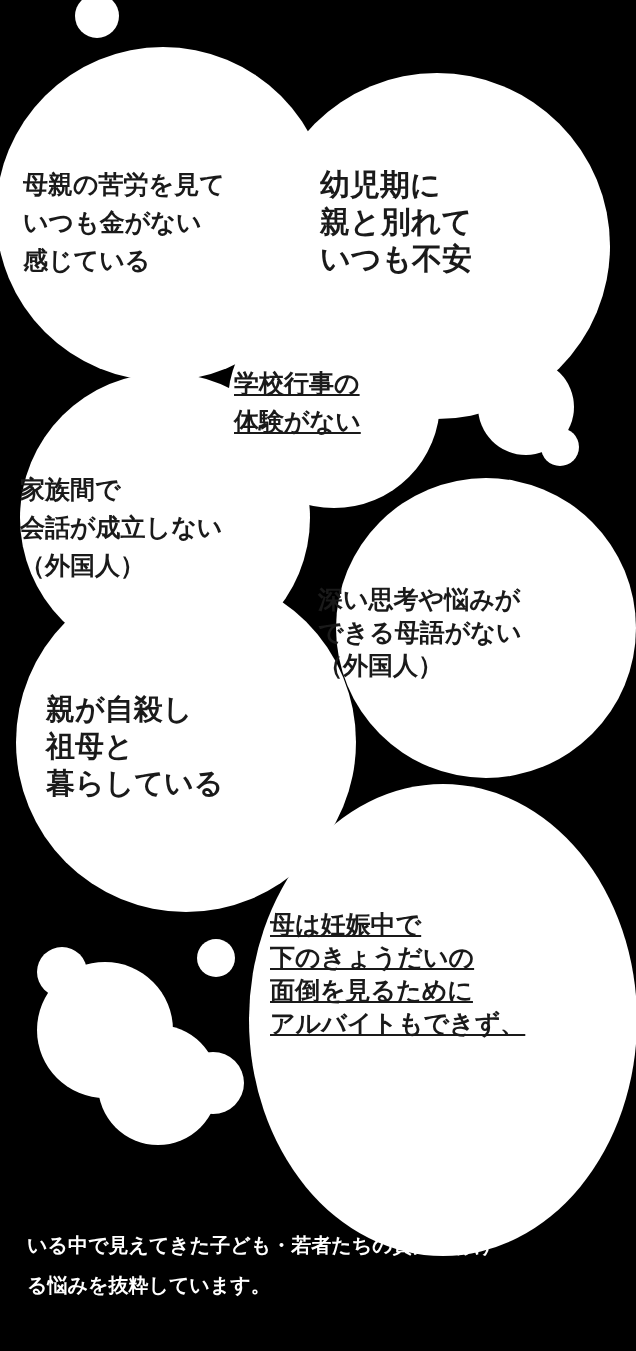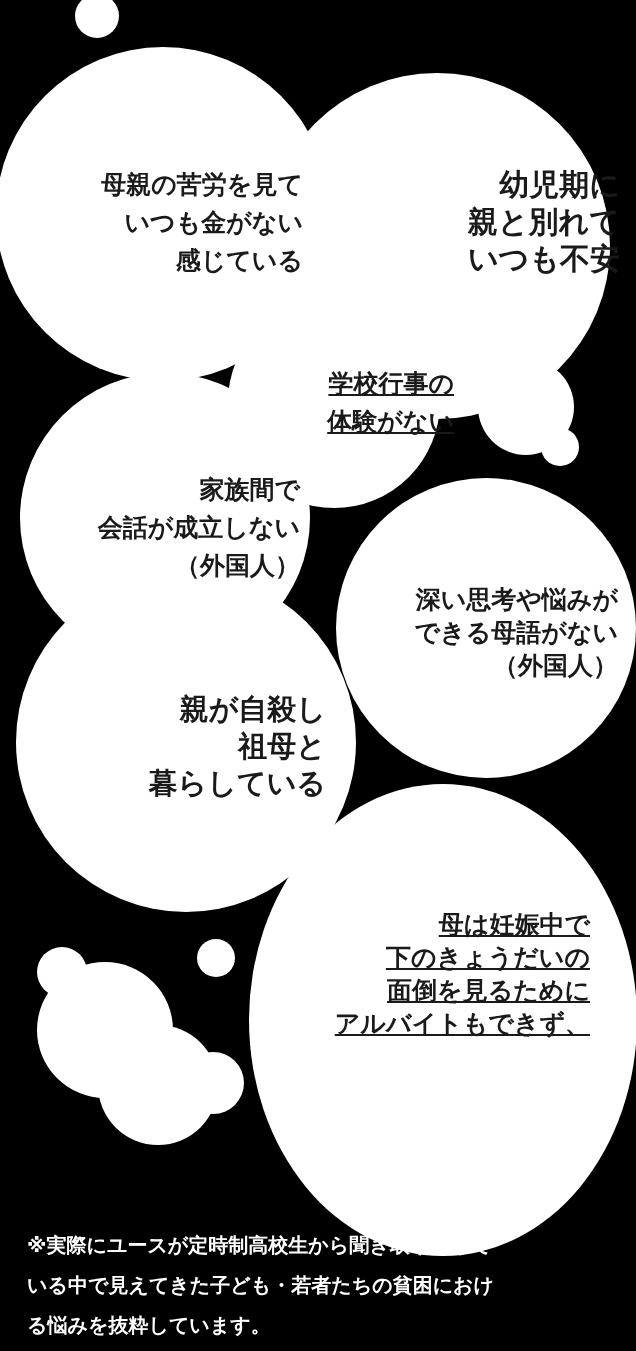--- a/index.html
+++ b/index.html
@@ -20,21 +20,21 @@
   .dot-top{left:75px;top:-6px;width:44px;height:44px;}
   .bump-med{left:478px;top:359px;width:96px;height:96px;}
   .bump-sm{left:541px;top:428px;width:38px;height:38px;}
   .dot-mid{left:197px;top:939px;width:38px;height:38px;}
   .cloud-a{left:37px;top:947px;width:50px;height:50px;}
   .cloud-b{left:37px;top:962px;width:136px;height:136px;}
   .cloud-c{left:98px;top:1025px;width:120px;height:120px;}
   .cloud-d{left:182px;top:1052px;width:62px;height:62px;}
   
   .txt{
-    position:absolute;color:#1a1a1a;font-weight:700;text-align:right;
+    position:absolute;color:#1a1a1a;font-weight:700;text-align:left;
     font-size:25px;line-height:38px;letter-spacing:0;
   }
   .t1{left:23px;top:166px;width:280px;}
   .t2{left:320px;top:166px;width:300px;font-size:30px;line-height:37px;}
   .tm{left:234px;top:365px;width:220px;text-decoration:underline;}
   .t3{left:20px;top:471px;width:280px;}
   .t4{left:318px;top:583px;width:300px;line-height:33px;}
   .t5{left:46px;top:691px;width:280px;font-size:29px;line-height:37px;}
   .t6{left:270px;top:908px;width:320px;line-height:33px;text-decoration:underline;}
   .caption{
@@ -100,18 +100,17 @@
   </div>
 
   <div class="txt t6">
     <div>母は妊娠中で</div>
     <div>下のきょうだいの</div>
     <div>面倒を見るために</div>
     <div>アルバイトもできず、</div>
   </div>
 
   <div class="caption">
-    <div>※実際にユースが定時制高校生から聞き取りをして</div>
     <div>いる中で見えてきた子ども・若者たちの貧困におけ</div>
     <div>る悩みを抜粋しています。</div>
   </div>
 
 </div>
 
 </body></html>

